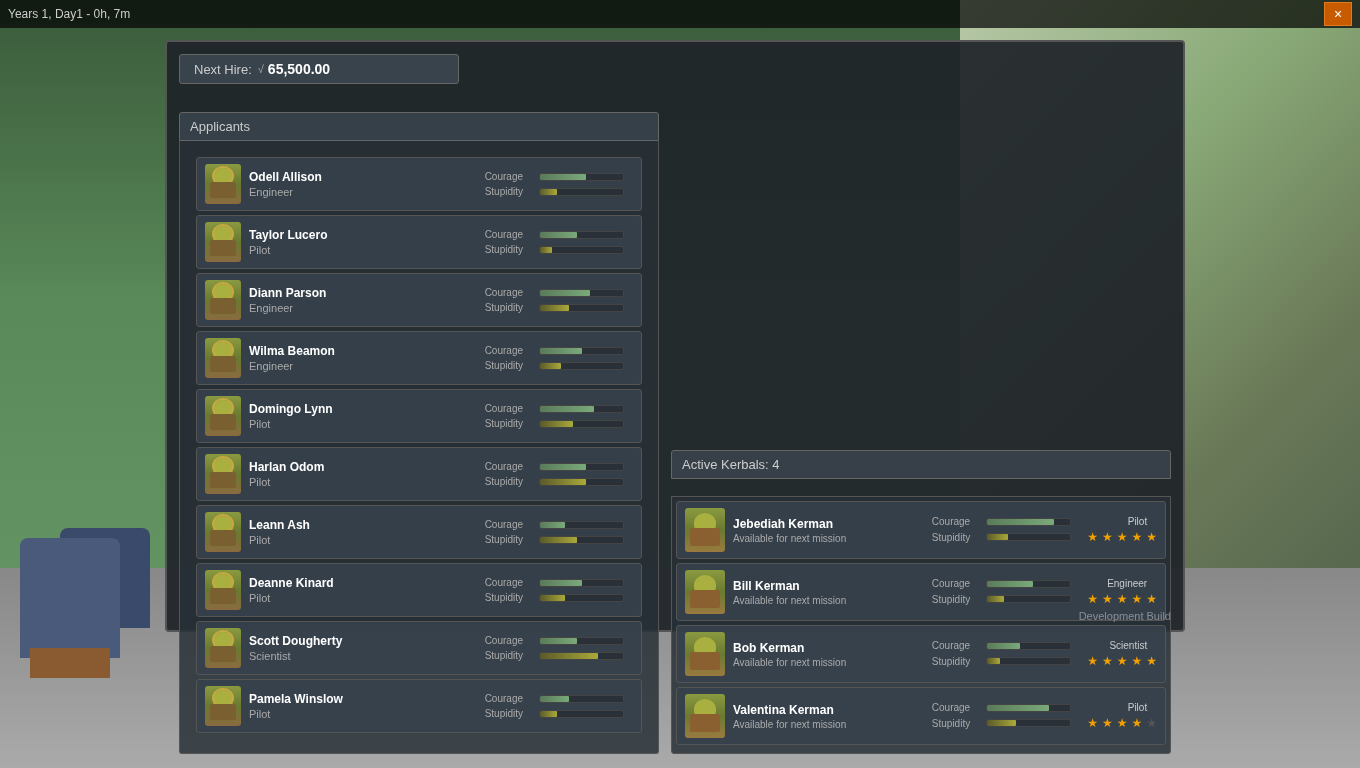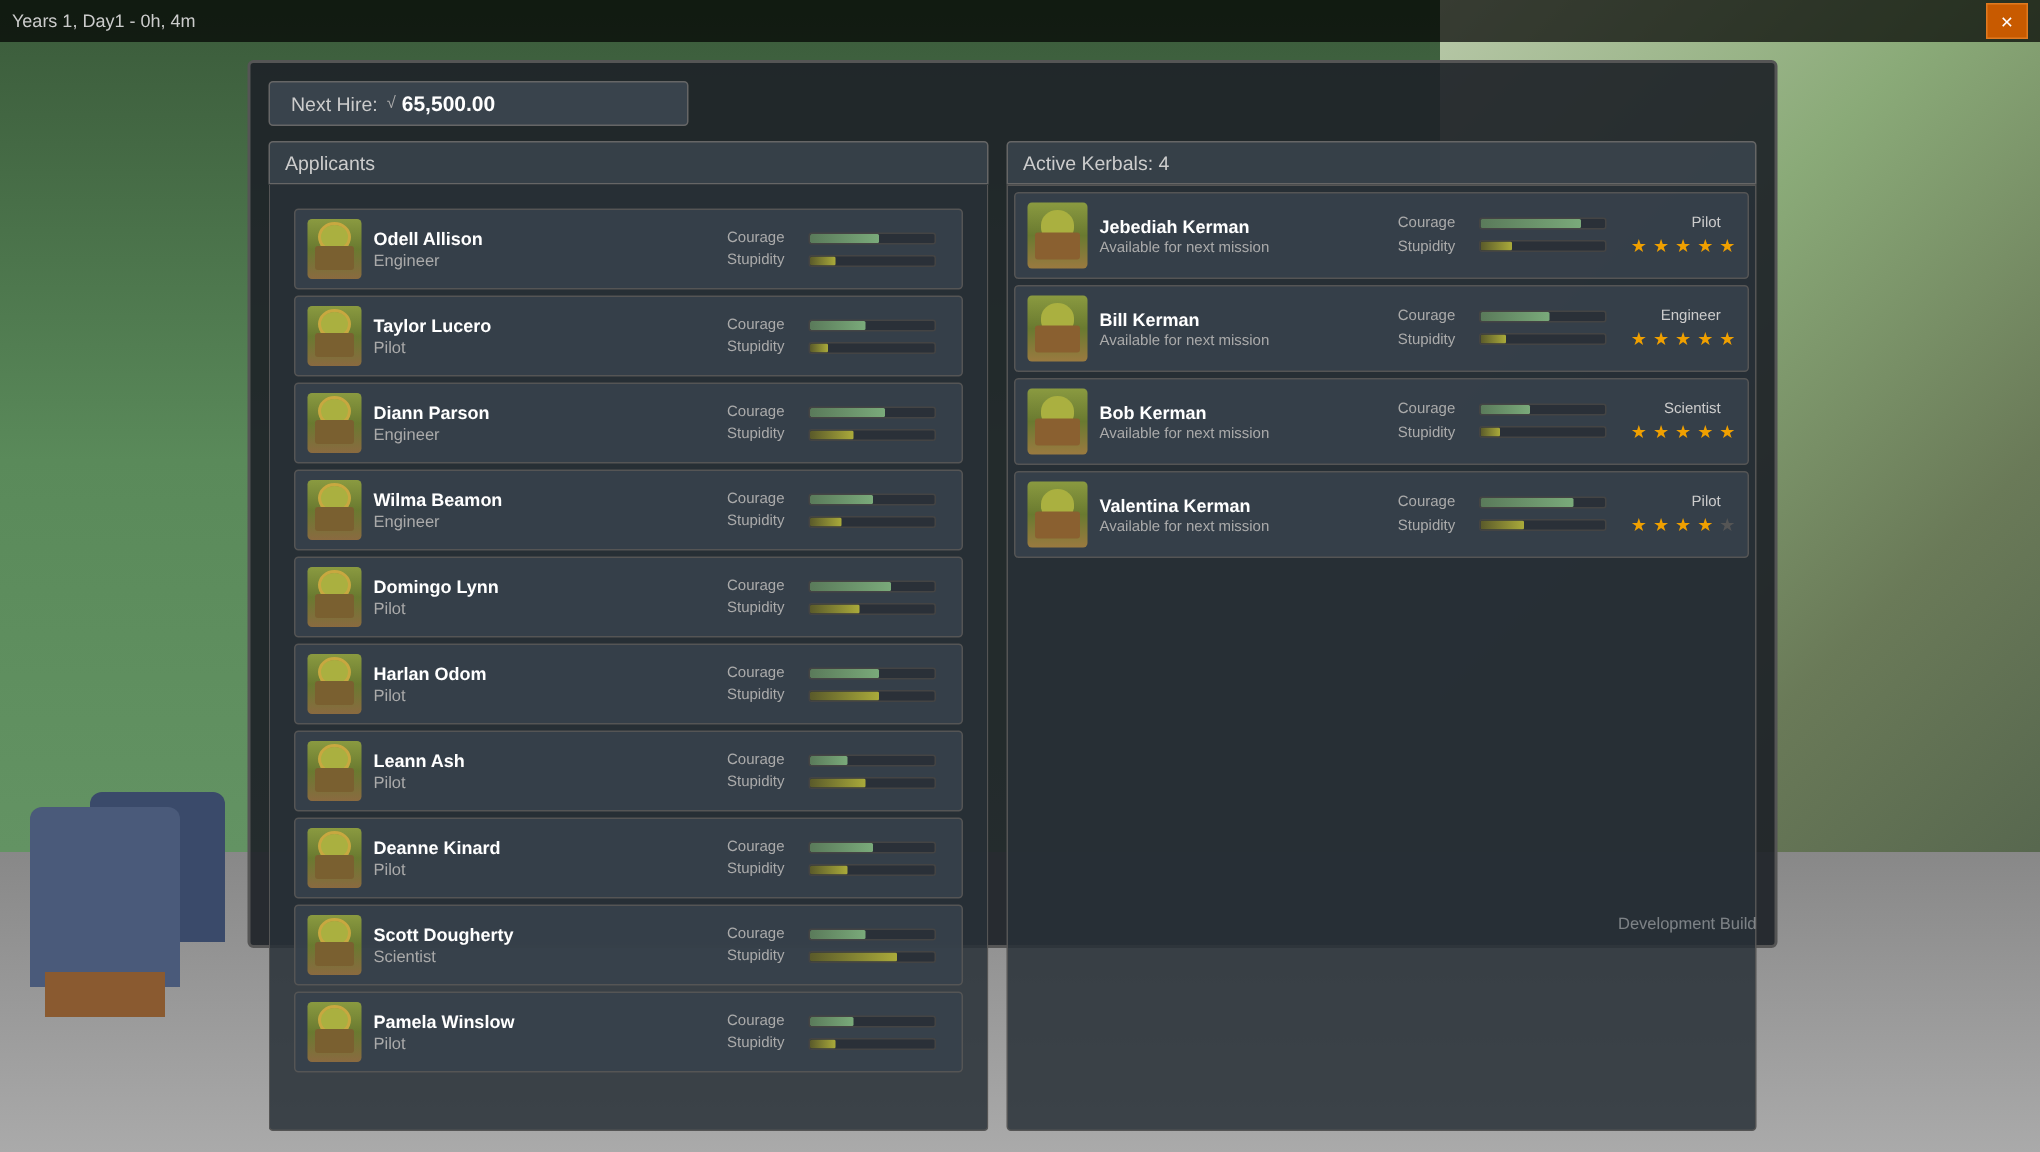--- a/index.html
+++ b/index.html
@@ -122,20 +122,21 @@
       color: #fff;
       font-size: 14px;
       font-weight: bold;
     }
 
     
     .columns {
       display: flex;
       gap: 12px;
       height: 660px;
+      align-items: flex-end;
     }
 
     
     .left-col {
       width: 480px;
       display: flex;
       flex-direction: column;
     }
     .section-header {
       background: rgba(60,70,80,0.8);
@@ -269,21 +270,21 @@
       display: flex;
       flex-direction: column;
     }
     .active-header {
       background: rgba(60,70,80,0.8);
       border: 1px solid #666;
       border-radius: 3px 3px 0 0;
       padding: 6px 10px;
       color: #ccc;
       font-size: 13px;
-      margin-bottom: 0;
+      margin-bottom: 17px;
     }
     .tabs-row {
       display: flex;
       gap: 2px;
       margin-bottom: 0;
     }
     .tab-btn {
       padding: 6px 16px;
       background: rgba(50,60,70,0.8);
       border: 1px solid #666;
@@ -405,21 +406,21 @@
 
 <div class="bg-scene"></div>
 <div class="bg-floor"></div>
 <div class="bg-furniture">
   <div class="chair2"></div>
   <div class="chair1"></div>
   <div class="table1"></div>
 </div>
 
 <div class="top-bar">
-  <span class="top-bar-title">Years 1, Day1 - 0h, 4m</span>
+  <span class="top-bar-title">Years 1, Day1 - 0h, 7m</span>
   <div class="top-bar-close">×</div>
 </div>
 
 <div class="main-panel">
 
   
   <div class="next-hire-bar">
     <span class="next-hire-label">Next Hire:</span>
     <span class="next-hire-icon">√</span>
     <span class="next-hire-value">65,500.00</span>

